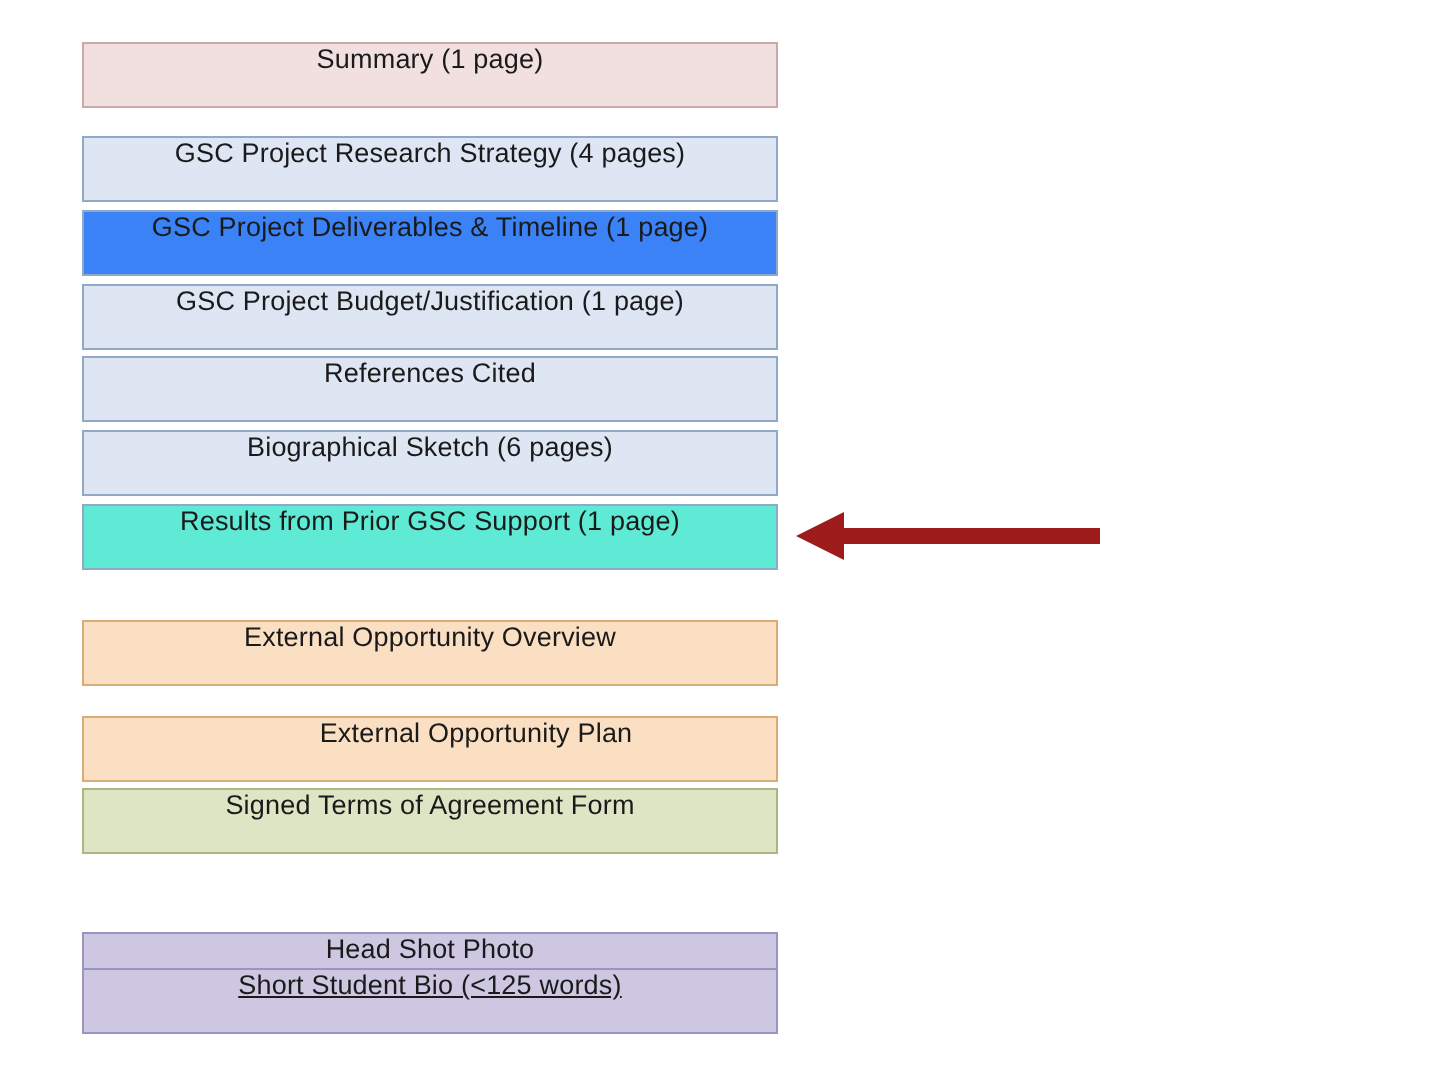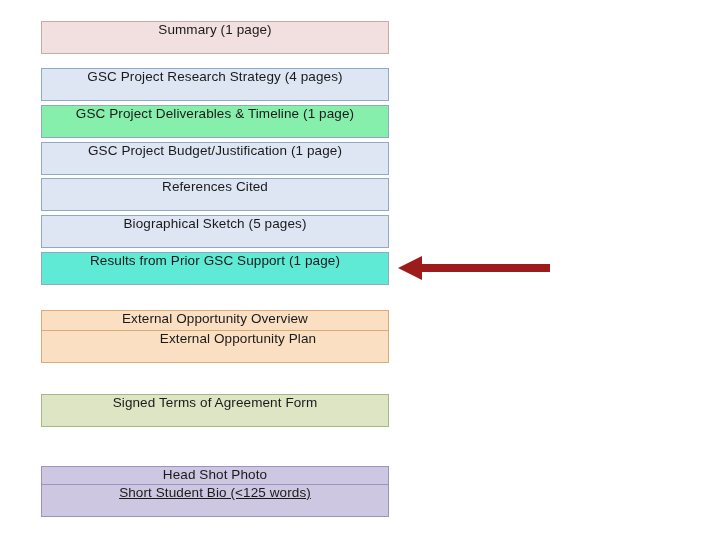--- a/index.html
+++ b/index.html
@@ -67,39 +67,39 @@
 
 <div id="stage">
 
   <div id="boxes">
       <div class="box" style="top: 21px; background: rgb(242, 224, 224); border-color: rgb(201, 169, 169);">
         <span>Summary (1 page)</span>
       </div>
       <div class="box" style="top: 68px; background: rgb(221, 230, 242); border-color: rgb(143, 169, 198);">
         <span>GSC Project Research Strategy (4 pages)</span>
       </div>
-      <div class="box" style="top: 105px; background: #86efac; border-color: rgb(143, 169, 198);">
+      <div class="box" style="top: 105px; background: #3b82f6; border-color: rgb(143, 169, 198);">
         <span>GSC Project Deliverables &amp; Timeline (1 page)</span>
       </div>
       <div class="box" style="top: 142px; background: rgb(221, 230, 242); border-color: rgb(143, 169, 198);">
         <span>GSC Project Budget/Justification (1 page)</span>
       </div>
       <div class="box" style="top: 178px; background: rgb(221, 230, 242); border-color: rgb(143, 169, 198);">
         <span>References Cited</span>
       </div>
       <div class="box" style="top: 215px; background: rgb(221, 230, 242); border-color: rgb(143, 169, 198);">
-        <span>Biographical Sketch (5 pages)</span>
+        <span>Biographical Sketch (6 pages)</span>
       </div>
       <div class="box" style="top: 252px; background: #5eead4; border-color: rgb(143, 169, 198);">
         <span>Results from Prior GSC Support (1 page)</span>
       </div>
       <div class="box" style="top: 310px; background: rgb(251, 223, 195); border-color: rgb(217, 171, 118);">
         <span>External Opportunity Overview</span>
       </div>
-      <div class="box" style="top: 330px; background: rgb(251, 223, 195); border-color: rgb(217, 171, 118); padding-left: 46px;">
+      <div class="box" style="top: 358px; background: rgb(251, 223, 195); border-color: rgb(217, 171, 118); padding-left: 46px;">
         <span>External Opportunity Plan</span>
       </div>
       <div class="box" style="top: 394px; background: rgb(221, 229, 196); border-color: rgb(169, 184, 131);">
         <span>Signed Terms of Agreement Form</span>
       </div>
       <div class="box" style="top: 442px; background: rgb(205, 199, 226); border-color: rgb(155, 147, 192); margin-top: 24px;">
         <span>Head Shot Photo</span>
       </div>
       <div class="box" style="top: 484px; background: rgb(205, 199, 226); border-color: rgb(155, 147, 192); text-decoration: underline;">
         <span>Short Student Bio (&lt;125 words)</span>

